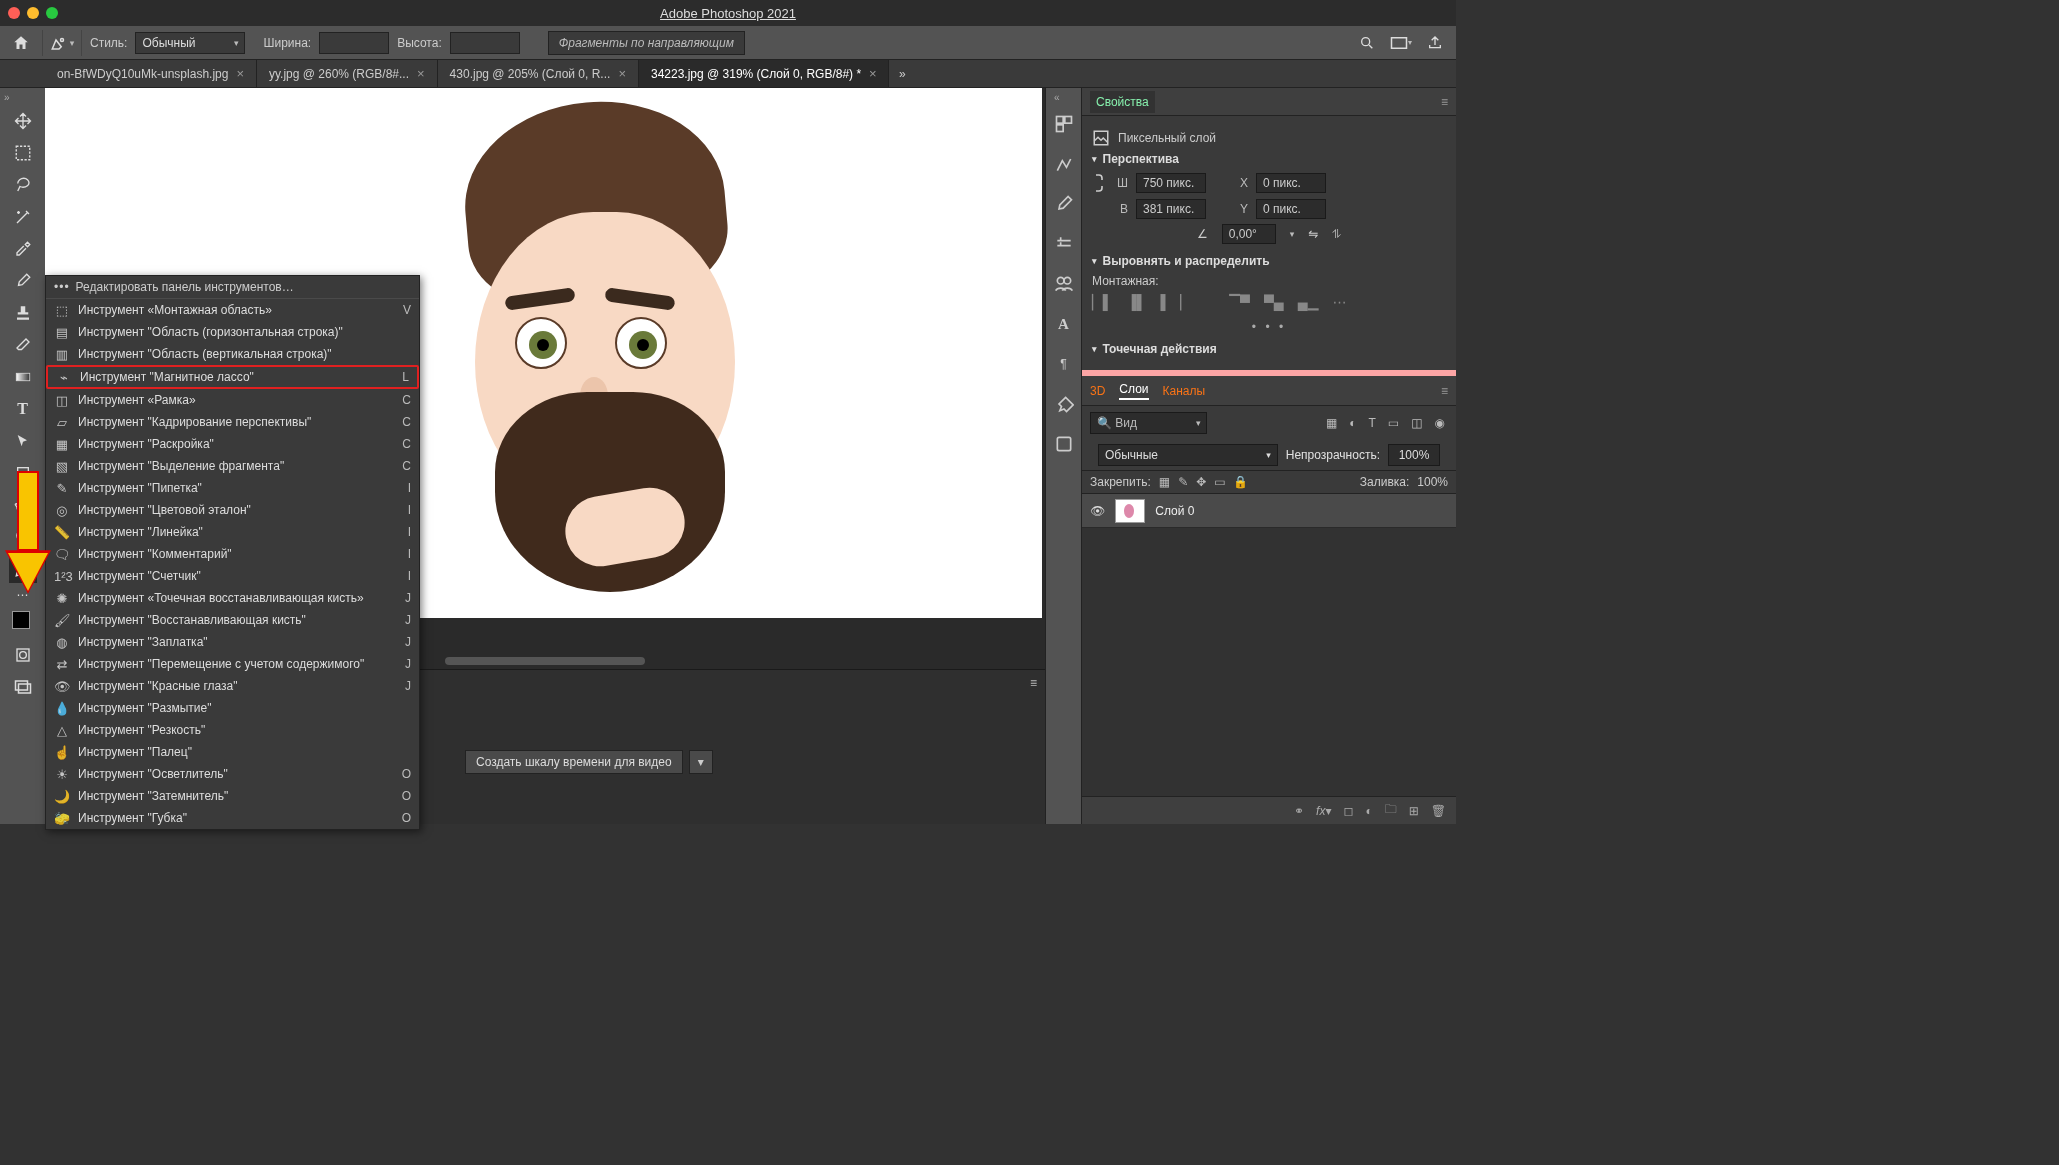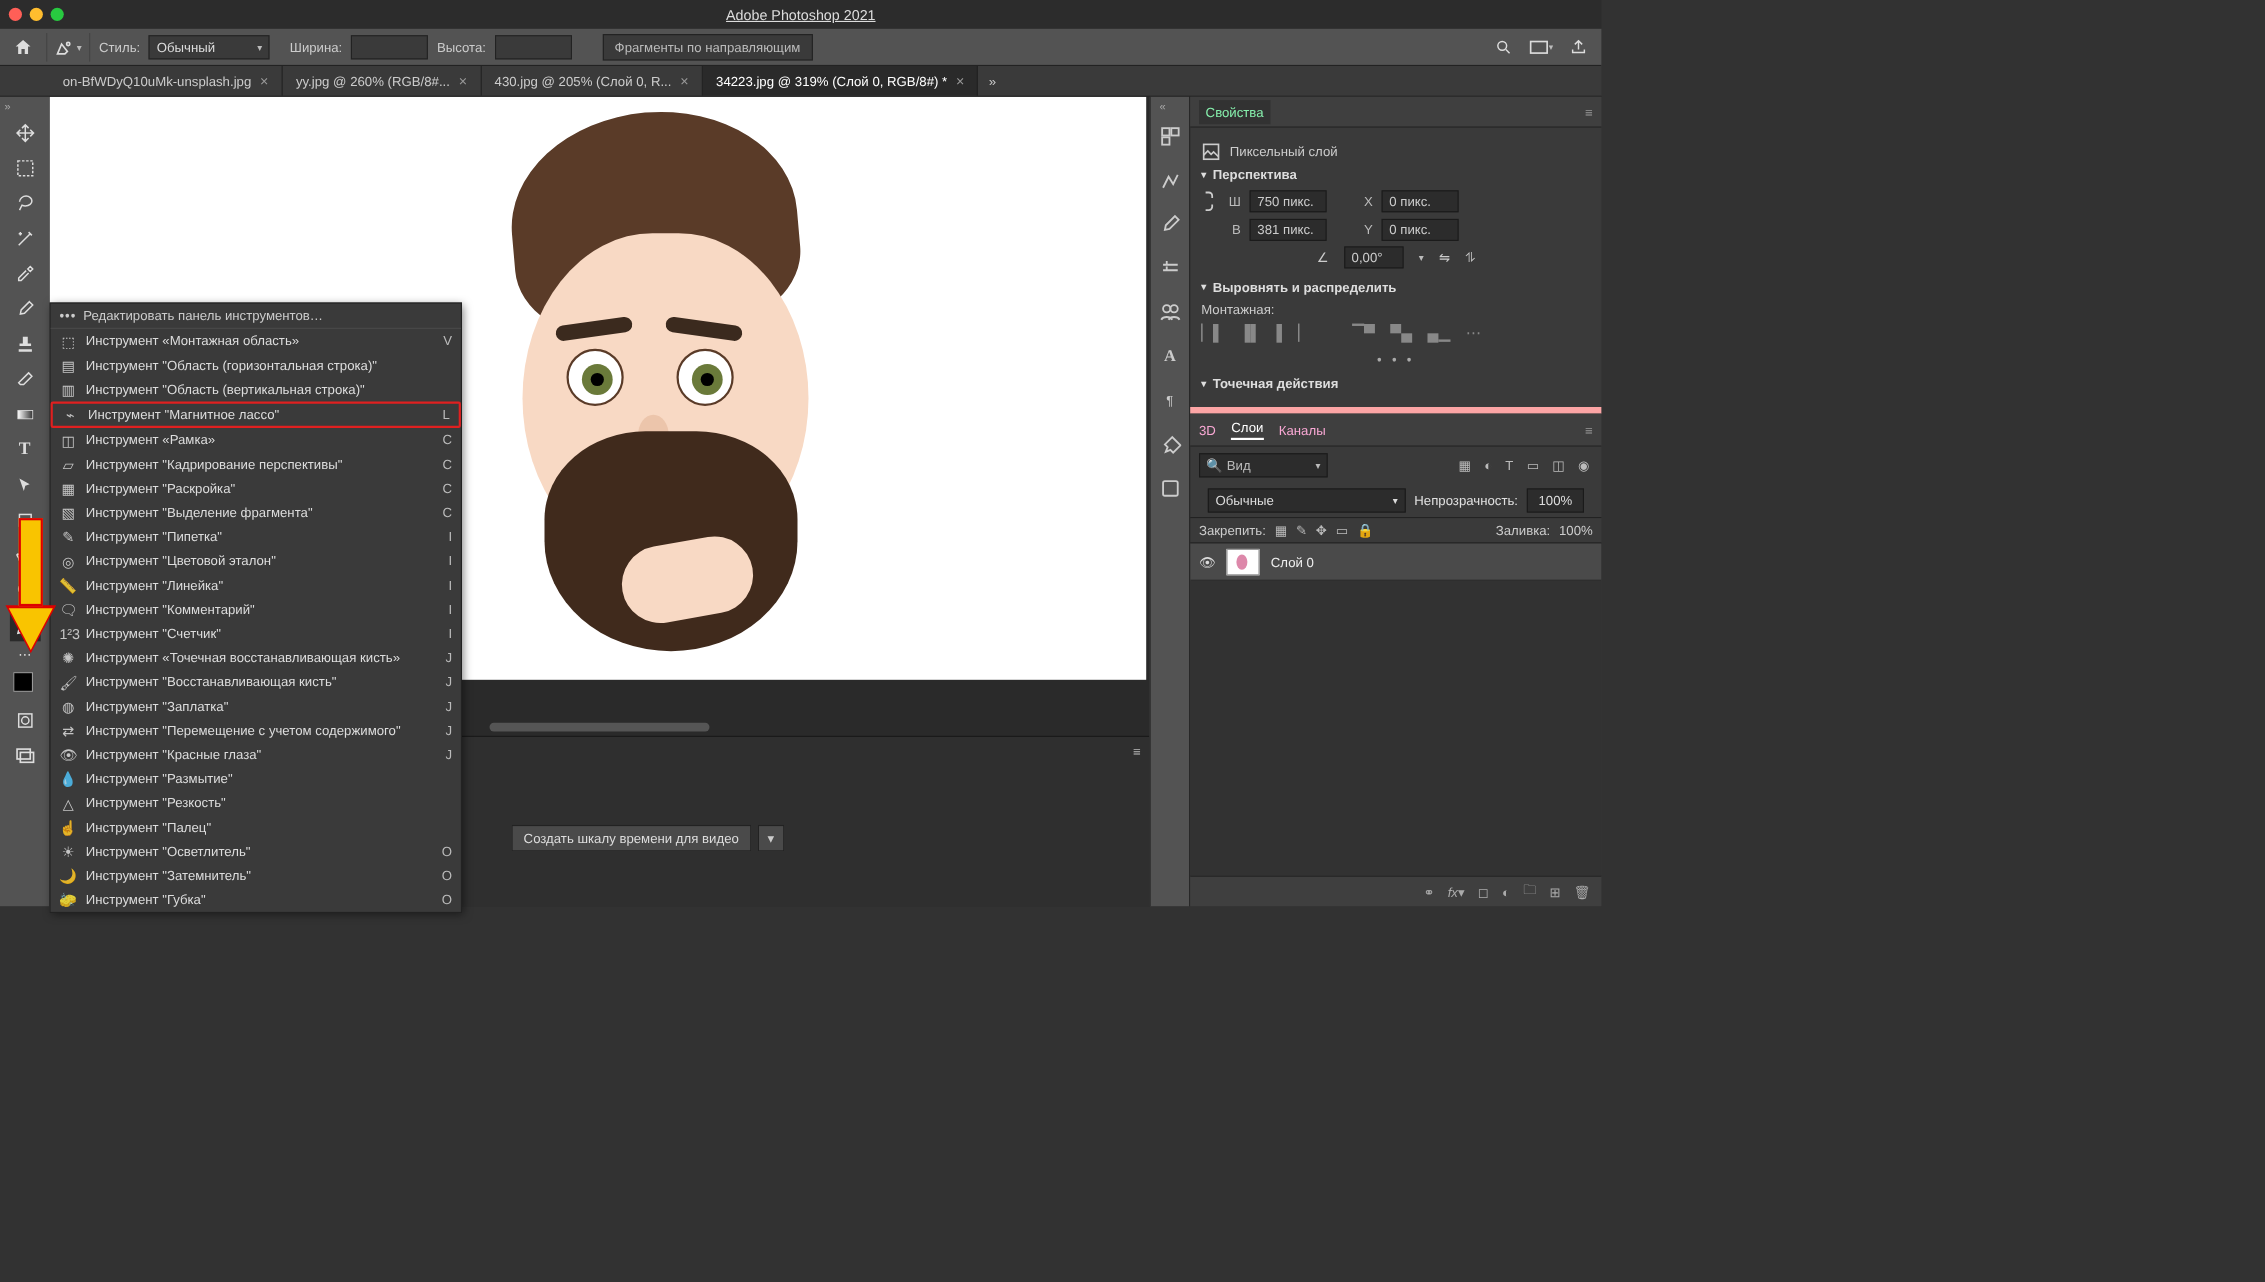--- a/index.html
+++ b/index.html
@@ -92,21 +92,21 @@
   .prop-row .lbl { width: 14px; text-align:right; color:#bbb; }
   .prop-row .val { background: #2c2c2c; border:1px solid #1a1a1a; padding: 2px 6px; min-width: 70px; }
   .section-head { display:flex; align-items:center; gap:6px; color:#ddd; font-size:12px; margin: 4px 0 6px 0; font-weight:bold;}
   .section-head .chev{font-size:9px;}
   .align-icons { display: flex; gap: 10px; margin: 6px 0; color:#888; font-size:14px;}
   .align-icons.spaced { gap: 14px; }
   .ellipsis-row{ text-align:center; color:#aaa; letter-spacing:3px; padding:4px 0;}
 
   .layers-panel { flex: 1; display: flex; flex-direction: column; }
   .lp-tabs { display: flex; height: 30px; padding: 0 8px; gap: 14px; align-items: center; background:#3f3f3f; border-bottom:1px solid #222;}
-  .lp-tabs .t { color: #f9a8d4; }
+  .lp-tabs .t { color: #f97316; }
   .lp-tabs .t.active { color: #fff; border-bottom: 2px solid #fff; padding-bottom: 2px; }
   .lp-toolbar { display:flex; align-items:center; padding: 6px 8px; gap:6px; }
   .lp-toolbar .search{ flex:1; background:#2c2c2c; border:1px solid #1a1a1a; height:22px; display:flex; align-items:center; padding:0 6px; color:#bbb; justify-content:space-between; max-width:130px;}
   .lp-toolbar .ficon{ color:#bbb; padding:0 3px; }
   .lp-row2 { display:flex; align-items:center; padding: 4px 16px; gap:8px; border-bottom:1px solid #222;}
   .lp-row2 .modesel{ flex:1; background:#2c2c2c; border:1px solid #1a1a1a; height:22px; display:flex; align-items:center; justify-content:space-between; padding:0 6px; color:#ddd; max-width:200px;}
   .lp-row2 .pct{ background:#2c2c2c; border:1px solid #1a1a1a; height:22px; width:52px; color:#ddd; display:flex;align-items:center;justify-content:center;}
   .lp-lock { display:flex; align-items:center; padding: 4px 8px; gap:8px; border-bottom:1px solid #222; font-size:12px; color:#ccc;}
   .lp-lock .icons{display:flex;gap:8px;color:#bbb;}
   .lp-lock .fill-l{margin-left:auto;}
@@ -146,21 +146,21 @@
   </div>
   <span class="opt-label">Стиль:</span>
   <div class="opt-select">
     <span>Обычный</span>
     <span class="chev">▾</span>
   </div>
   <span class="opt-label" style="margin-left:10px;">Ширина:</span>
   <input class="opt-input" value="" style="">
   <span class="opt-label">Высота:</span>
   <input class="opt-input" value="" style="">
-  <button class="opt-btn" style="margin-left:20px;">Фрагменты по направляющим</button>
+  <button class="opt-btn" style="margin-left:20px;font-style:italic;">Фрагменты по направляющим</button>
   <div class="opt-spacer"></div>
   <div class="home-icon">
     <svg width="16" height="16" viewBox="0 0 24 24" fill="none" stroke="#ddd" stroke-width="2">
         <circle cx="10" cy="10" r="6"></circle>
         <path d="M20 20l-5-5"></path>
       </svg>
   </div>
   <div class="home-icon">
     <svg width="18" height="14" viewBox="0 0 24 18" fill="none" stroke="#ddd" stroke-width="2">
         <rect x="2" y="2" width="20" height="14"></rect>

